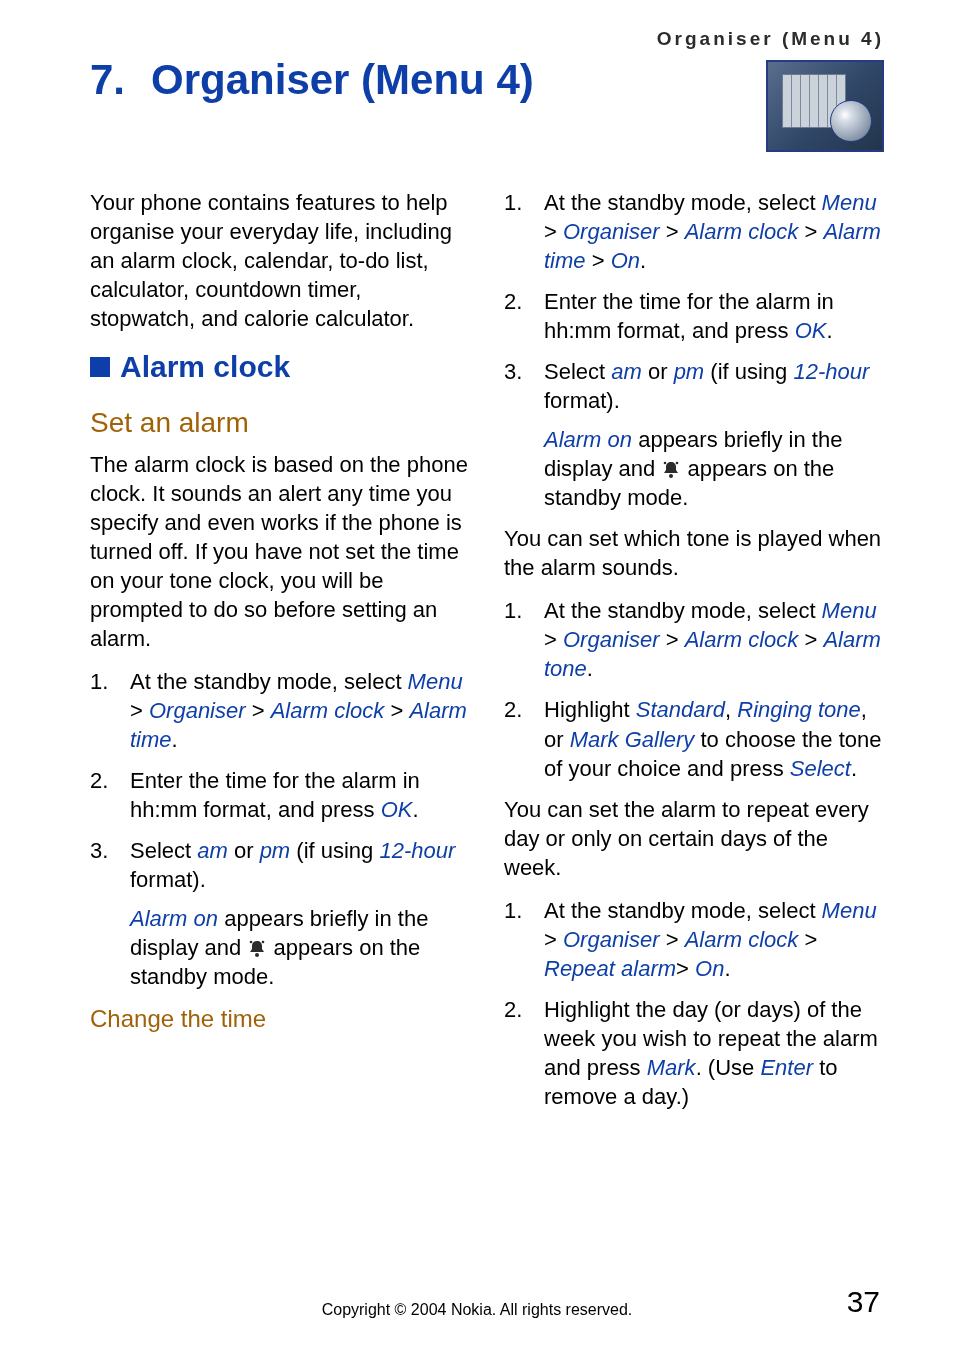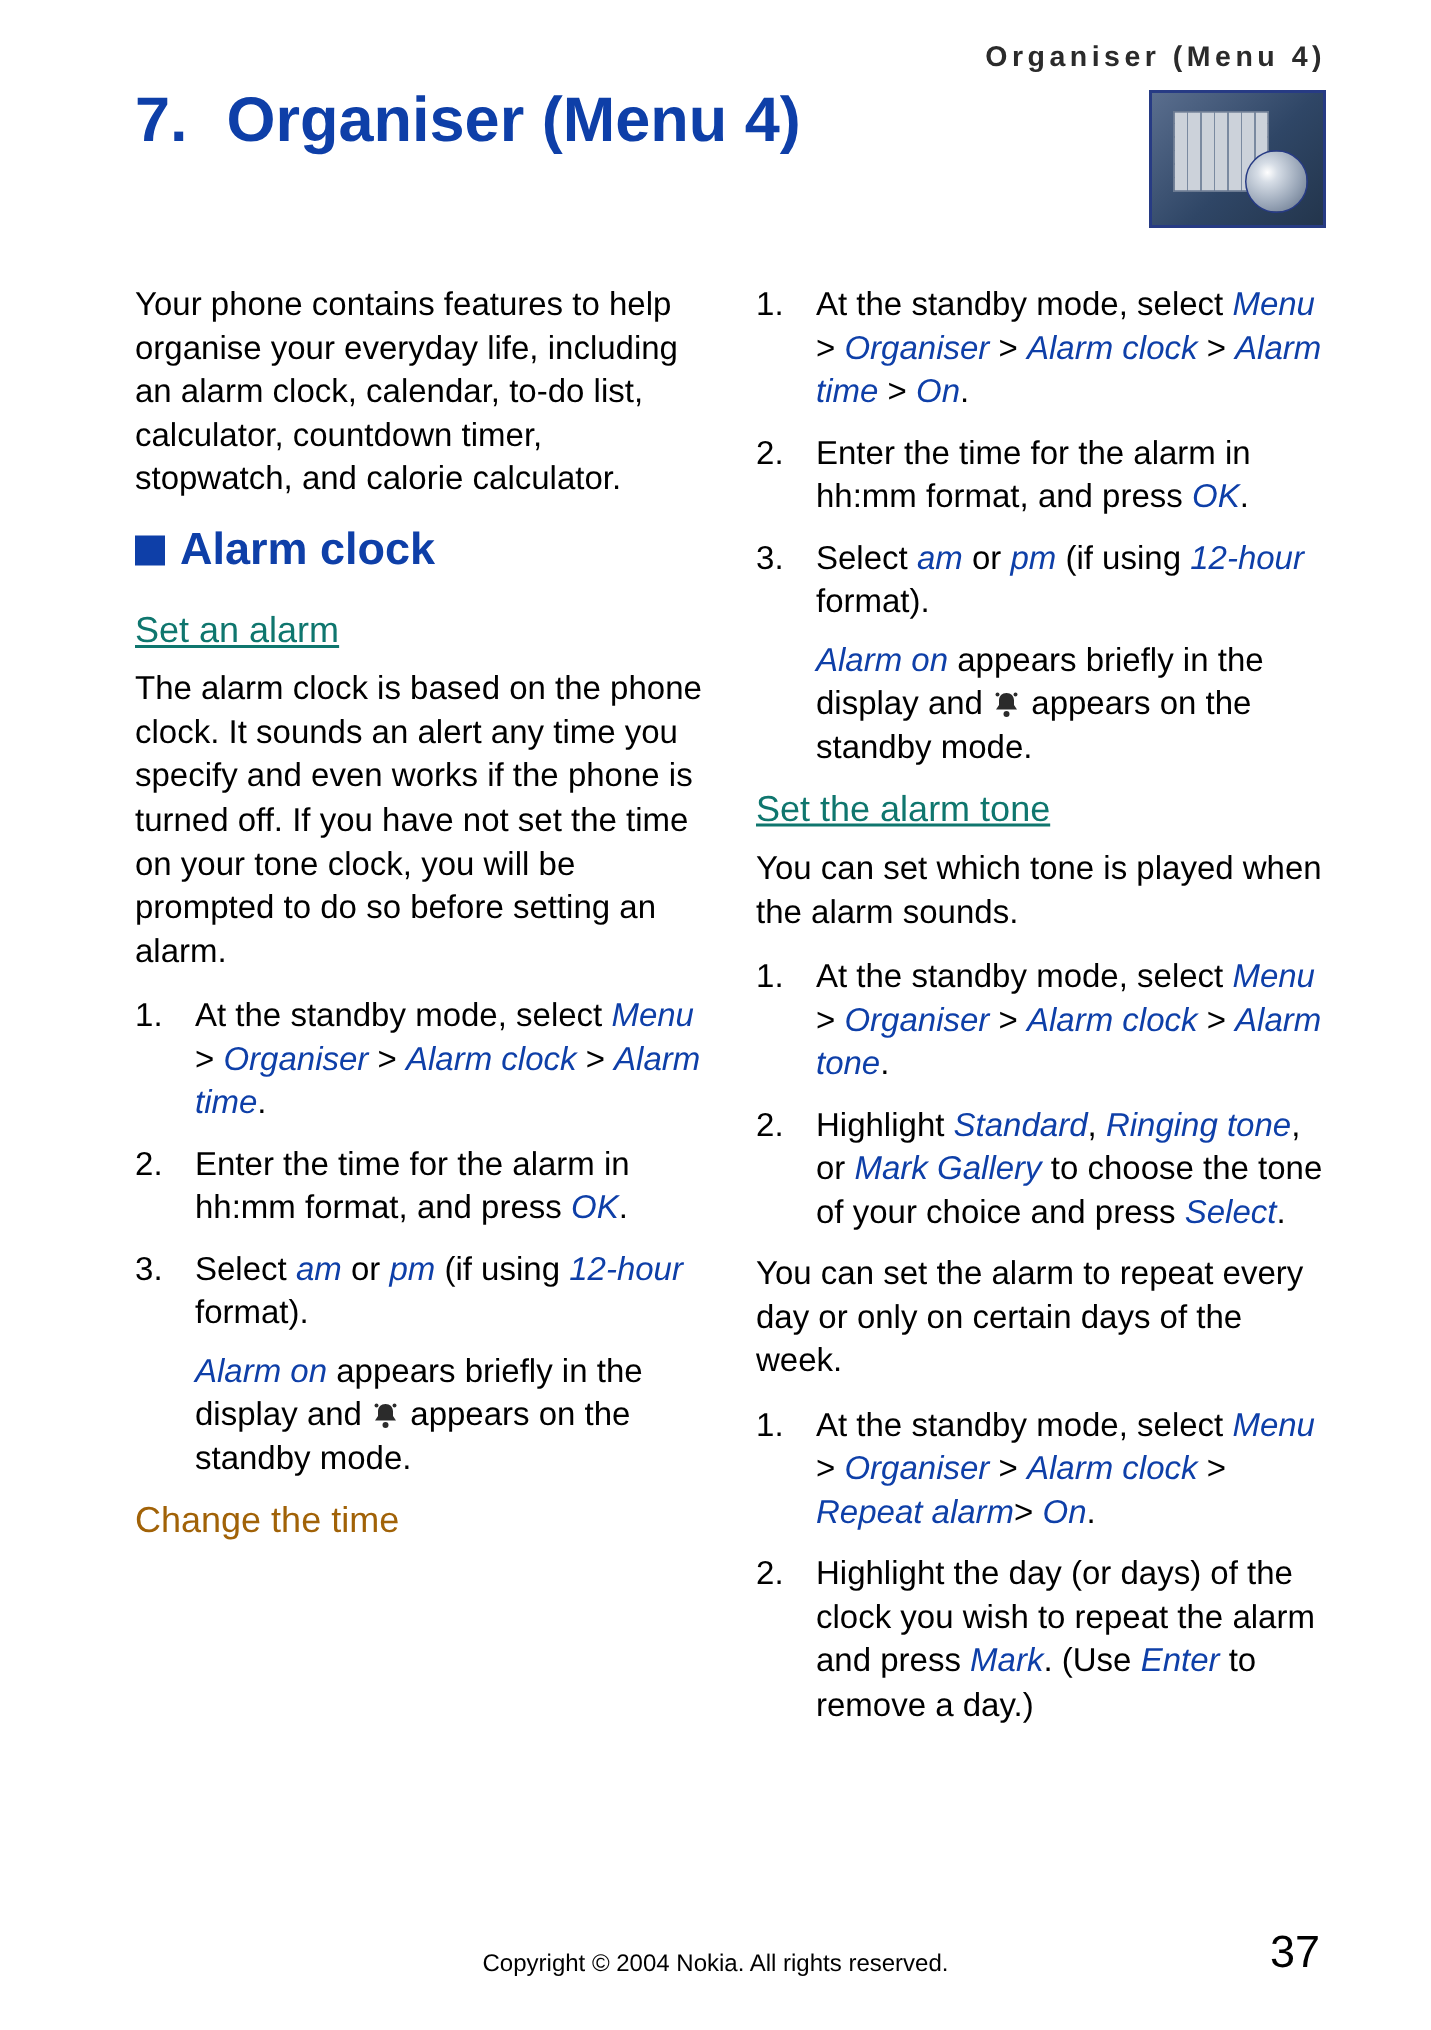--- a/index.html
+++ b/index.html
@@ -92,25 +92,24 @@
     gap: 10px;
   }
   .h2-bullet {
     display: inline-block;
     width: 20px; height: 20px;
     background: #0e3fa8;
     flex-shrink: 0;
   }
   .h3 {
     font-family: "Trebuchet MS", Verdana, sans-serif;
-    color: #0f766e;
-    font-size: 24px;
+    color: #a16207;
+    font-size: 28px;
     font-weight: 500;
     margin: 2px 0 8px 0;
-    text-decoration: underline;
   }
   .h4 {
     font-family: "Trebuchet MS", Verdana, sans-serif;
     color: #a16207;
     font-size: 24px;
     font-weight: 500;
     margin: 6px 0 2px 0;
   }
   .body { margin-bottom: 14px; }
   ol.steps {
@@ -218,37 +217,36 @@
         <span class="kw">Alarm on</span><span> appears briefly in the display and </span><span class="bell-icon"><svg viewBox="0 0 20 18">
               <path fill="#2b2b2b" d="M10 2c-3 0-5 2-5 5v3l-2 3h14l-2-3V7c0-3-2-5-5-5z"></path>
               <circle cx="10" cy="16" r="2" fill="#2b2b2b"></circle>
               <circle cx="4" cy="3" r="1.3" fill="#2b2b2b"></circle>
               <circle cx="16" cy="3" r="1.3" fill="#2b2b2b"></circle>
             </svg></span><span> appears on the standby mode.</span>
       </p>
     </li>
   </ol>
 
-  <h3 class="h3">Set the alarm tone</h3>
   <p class="body">You can set which tone is played when the alarm sounds.</p>
   <ol class="steps">
     <li>
       <span>At the standby mode, select </span><span class="kw">Menu</span><span> &gt; </span><span class="kw">Organiser</span><span> &gt; </span><span class="kw">Alarm clock</span><span> &gt; </span><span class="kw">Alarm tone</span><span>.</span>
     </li>
     <li>
       <span>Highlight </span><span class="kw">Standard</span><span>, </span><span class="kw">Ringing tone</span><span>, or </span><span class="kw">Mark Gallery</span><span> to choose the tone of your choice and press </span><span class="kw">Select</span><span>.</span>
     </li>
   </ol>
 
   <p class="body">You can set the alarm to repeat every day or only on certain days of the week.</p>
   <ol class="steps">
     <li>
       <span>At the standby mode, select </span><span class="kw">Menu</span><span> &gt; </span><span class="kw">Organiser</span><span> &gt; </span><span class="kw">Alarm clock</span><span> &gt; </span><span class="kw">Repeat alarm</span><span>&gt; </span><span class="kw">On</span><span>.</span>
     </li>
     <li>
-      <span>Highlight the day (or days) of the clock you wish to repeat the alarm and press </span><span class="kw">Mark</span><span>. (Use </span><span class="kw">Enter</span><span> to remove a day.)</span>
+      <span>Highlight the day (or days) of the week you wish to repeat the alarm and press </span><span class="kw">Mark</span><span>. (Use </span><span class="kw">Enter</span><span> to remove a day.)</span>
     </li>
   </ol>
 
 </div>
 
 <div class="footer">Copyright © 2004 Nokia. All rights reserved.</div>
 <div class="pagenum">37</div>
 
 </body></html>

